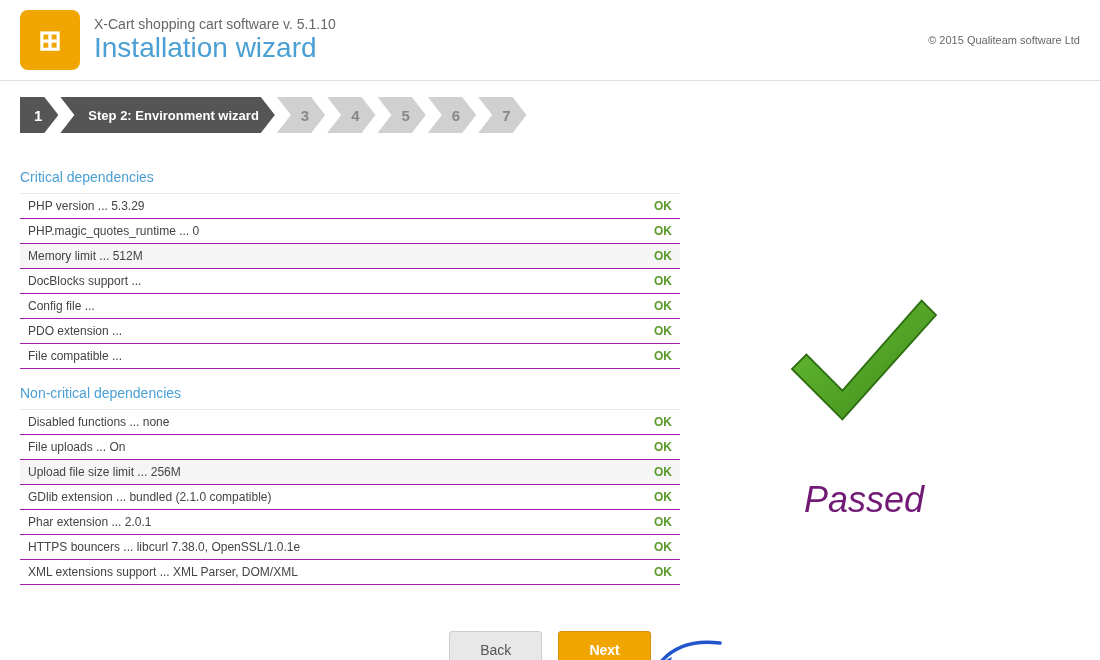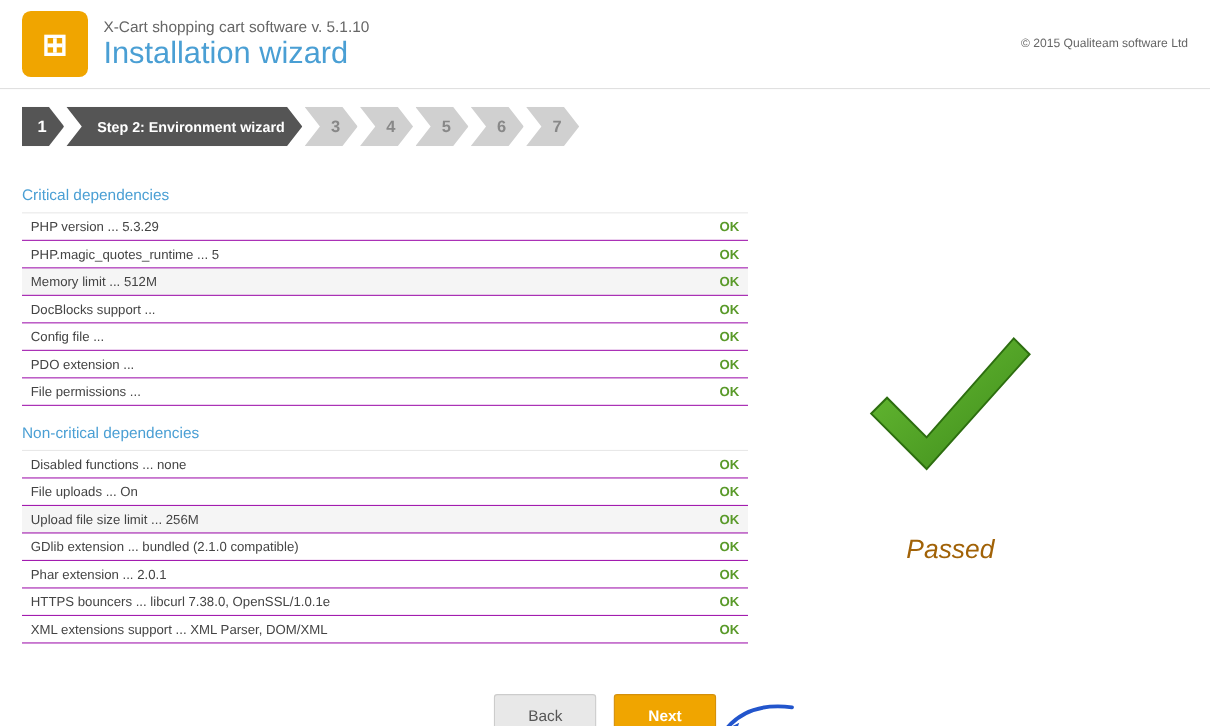--- a/index.html
+++ b/index.html
@@ -168,22 +168,22 @@
       align-items: center;
       justify-content: center;
     }
 
     .checkmark-svg {
       width: 180px;
       height: 180px;
     }
 
     .passed-text {
-      color: #a16207;
-      font-size: 24px;
+      color: #701a75;
+      font-size: 36px;
       margin-top: 10px;
       font-style: italic;
     }
 
     
     .bottom-bar {
       display: flex;
       justify-content: center;
       gap: 16px;
       padding: 20px;
@@ -264,41 +264,41 @@
   <div class="left-panel">
 
     <div class="section-title">Critical dependencies</div>
     <table class="check-table">
       <tbody id="critical-tbody">
       <tr>
             <td class="label-cell">PHP version ... 5.3.29</td>
             <td class="status-cell">OK</td>
           </tr>
           <tr>
-            <td class="label-cell">PHP.magic_quotes_runtime ... 5</td>
+            <td class="label-cell">PHP.magic_quotes_runtime ... 0</td>
             <td class="status-cell">OK</td>
           </tr>
           <tr class="highlight-row">
             <td class="label-cell">Memory limit ... 512M</td>
             <td class="status-cell">OK</td>
           </tr>
           <tr>
             <td class="label-cell">DocBlocks support ...</td>
             <td class="status-cell">OK</td>
           </tr>
           <tr>
             <td class="label-cell">Config file ...</td>
             <td class="status-cell">OK</td>
           </tr>
           <tr>
             <td class="label-cell">PDO extension ...</td>
             <td class="status-cell">OK</td>
           </tr>
           <tr>
-            <td class="label-cell">File permissions ...</td>
+            <td class="label-cell">File compatible ...</td>
             <td class="status-cell">OK</td>
           </tr>
         </tbody>
     </table>
 
     <div class="section-title">Non-critical dependencies</div>
     <table class="check-table">
       <tbody id="noncritical-tbody">
       <tr>
             <td class="label-cell">Disabled functions ... none</td>

